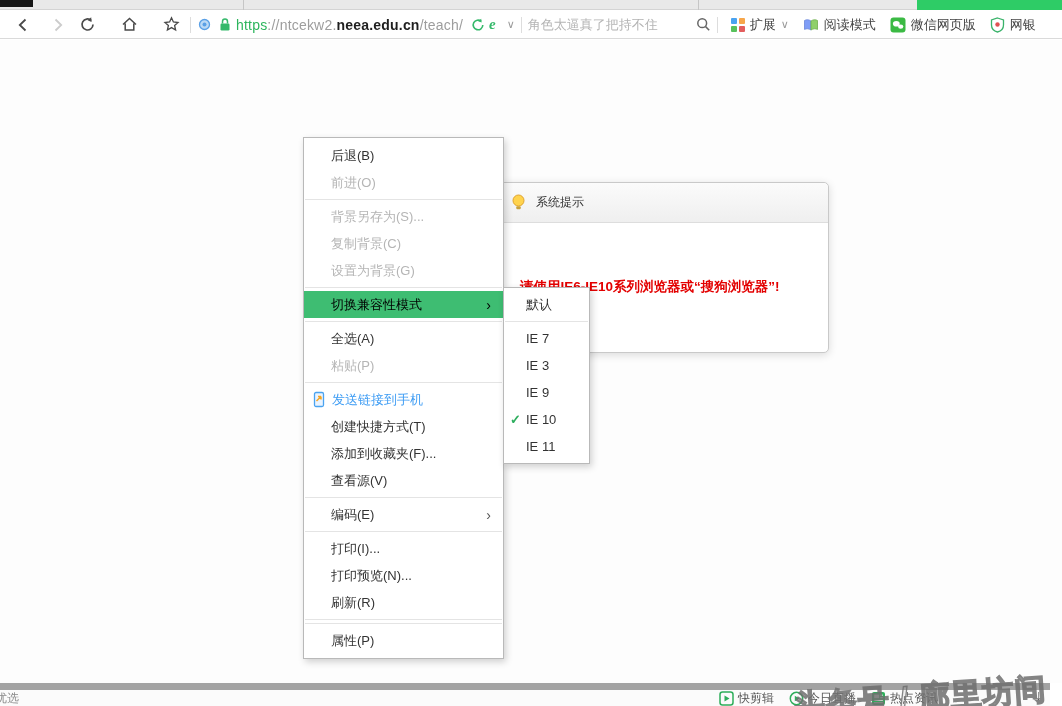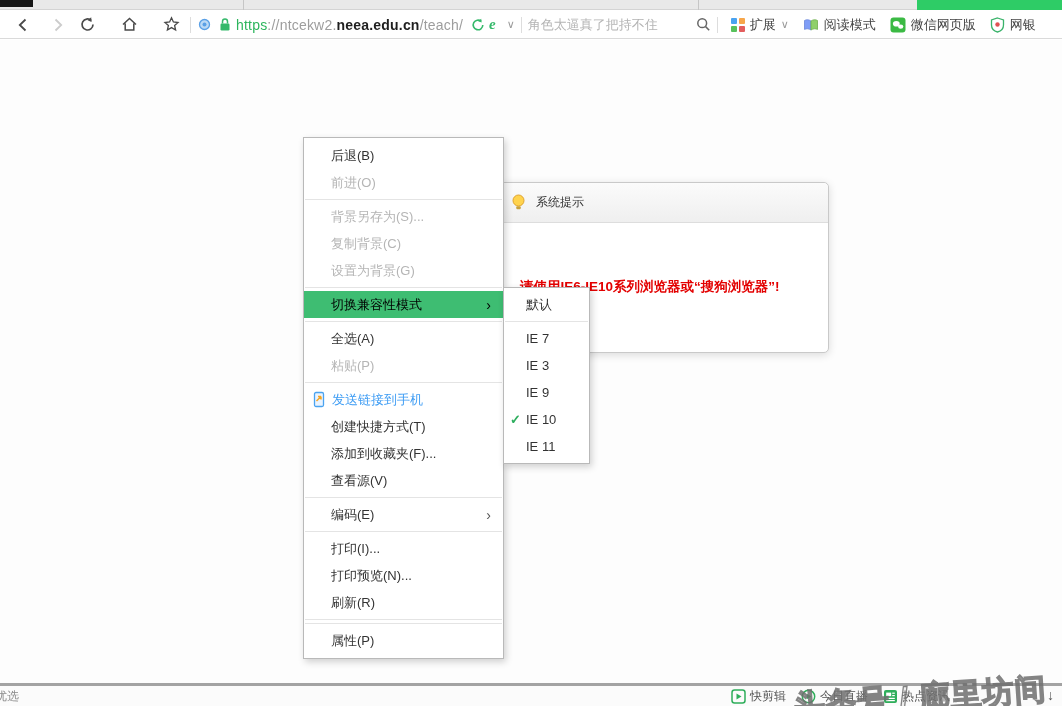--- a/index.html
+++ b/index.html
@@ -69,22 +69,22 @@
 
   
   .smenu { position:absolute; left:503px; top:287px; width:87px;
     background:#fff; border:1px solid #b9b9b9; box-shadow:2px 3px 7px rgba(0,0,0,.18);
     padding:3px 0; z-index:11; }
   .smi { height:27px; display:flex; align-items:center; padding-left:22px;
     font-size:13px; color:#333; cursor:pointer; position:relative; white-space:nowrap; }
   .smi .check { position:absolute; left:6px; color:#2eae5e; font-size:13px; font-weight:bold; }
 
   
-  .statusbar { position:absolute; left:0; bottom:0; right:0; height:23px;
-    background:#fbfbfb; border-top:3px solid #a3a3a3; display:flex;
+  .statusbar { position:absolute; left:0; bottom:0; right:12px; height:23px;
+    background:#fbfbfb; border-top:7px solid #a3a3a3; display:flex;
     align-items:center; font-size:12px; color:#777; z-index:6;text-align:right; }
   .sb-left { margin-left:-5px; color:#8a8a8a; }
   .sb-right { margin-left:auto; display:flex; align-items:center; gap:15px;
     margin-right:112px; color:#555; }
   .sb-item { display:flex; align-items:center; gap:4px; cursor:pointer; white-space:nowrap; }
   .sb-down { position:absolute; right:8px; bottom:3px; color:#555; font-size:14px; cursor:pointer; }
 
   
   .watermark { position:absolute; right:14px; bottom:-4px; z-index:20;
     font-size:31px; font-weight:bold; letter-spacing:1px;

